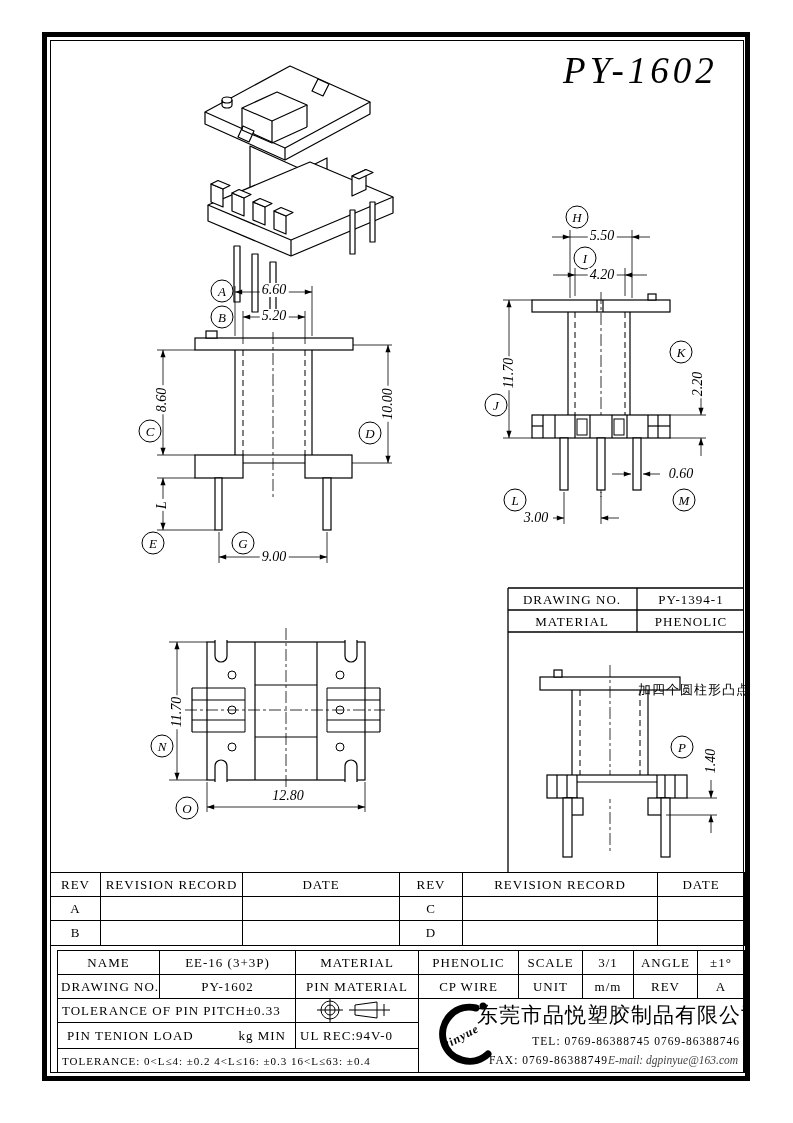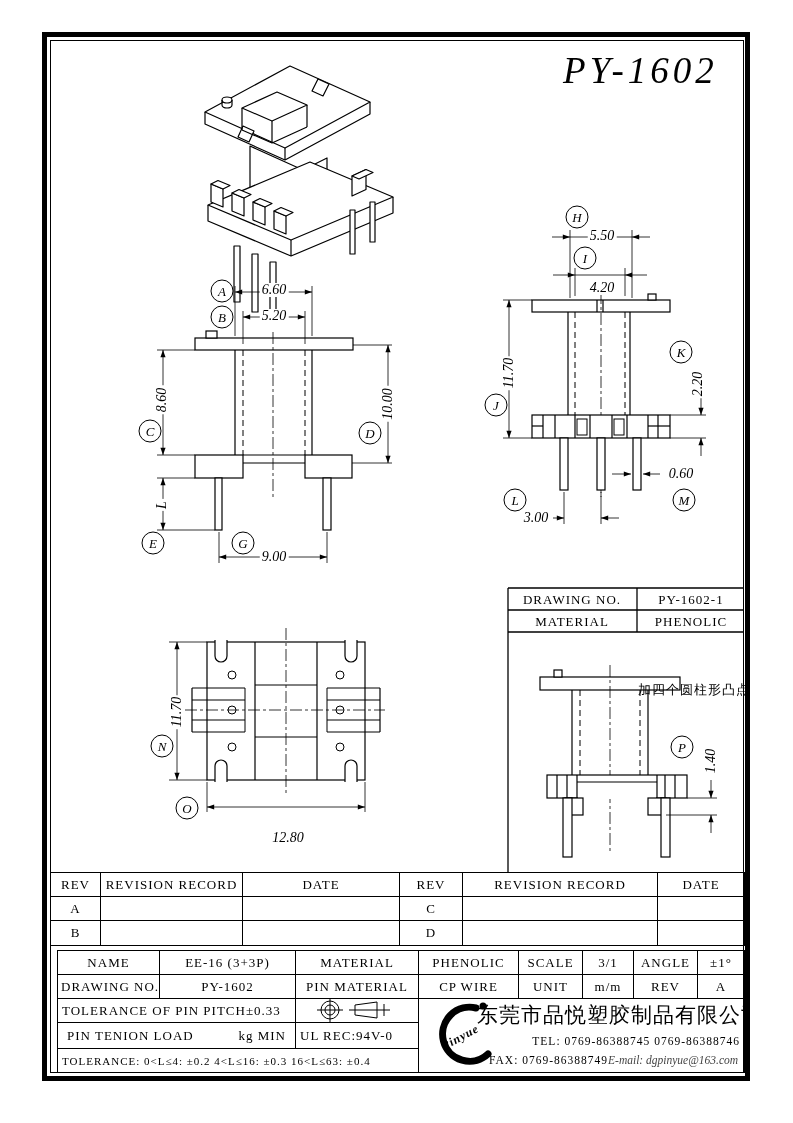--- a/index.html
+++ b/index.html
@@ -300,39 +300,39 @@
   <div class="t circ" style="left:370px;top:433px;">D</div>
   <div class="t vdim" style="left:388px;top:404px;">10.00</div>
   <div class="t circ" style="left:153px;top:543px;">E</div>
   <div class="t vdim" style="left:162px;top:505px;">L</div>
   <div class="t circ" style="left:243px;top:543px;">G</div>
   <div class="t dim" style="left:274px;top:557px;">9.00</div>
 
   <div class="t circ" style="left:577px;top:217px;">H</div>
   <div class="t dim" style="left:602px;top:236px;">5.50</div>
   <div class="t circ" style="left:585px;top:258px;">I</div>
-  <div class="t dim" style="left:602px;top:288px;">4.20</div>
+  <div class="t dim" style="left:602px;top:275px;">4.20</div>
   <div class="t circ" style="left:496px;top:405px;">J</div>
   <div class="t vdim" style="left:509px;top:373px;">11.70</div>
   <div class="t circ" style="left:681px;top:352px;">K</div>
   <div class="t vdim" style="left:698px;top:384px;">2.20</div>
   <div class="t circ" style="left:515px;top:500px;">L</div>
   <div class="t dim" style="left:536px;top:518px;">3.00</div>
   <div class="t circ" style="left:684px;top:500px;">M</div>
   <div class="t dim" style="left:681px;top:474px;">0.60</div>
 
   <div class="t circ" style="left:162px;top:746px;">N</div>
   <div class="t vdim" style="left:177px;top:712px;">11.70</div>
   <div class="t circ" style="left:187px;top:808px;">O</div>
-  <div class="t dim" style="left:288px;top:838px;">12.80</div>
+  <div class="t dim" style="left:288px;top:796px;">12.80</div>
 
   <div class="t circ" style="left:682px;top:747px;">P</div>
   <div class="t vdim" style="left:711px;top:761px;">1.40</div>
   <div class="t tbl-txt" style="left:572px;top:599px;">DRAWING NO.</div>
-  <div class="t tbl-txt" style="left:691px;top:599px;">PY-1602-1</div>
+  <div class="t tbl-txt" style="left:691px;top:599px;">PY-1394-1</div>
   <div class="t tbl-txt" style="left:572px;top:621px;">MATERIAL</div>
   <div class="t tbl-txt" style="left:691px;top:621px;">PHENOLIC</div>
   <div class="t cn" style="left:694px;top:644px;">加四个圆柱形凸点</div>
 
   <table class="grid" style="left:50px;top:872px;width:694px;">
     <colgroup>
       <col style="width:50px">
         <col style="width:142px">
         <col style="width:157px">
       <col style="width:63px">

